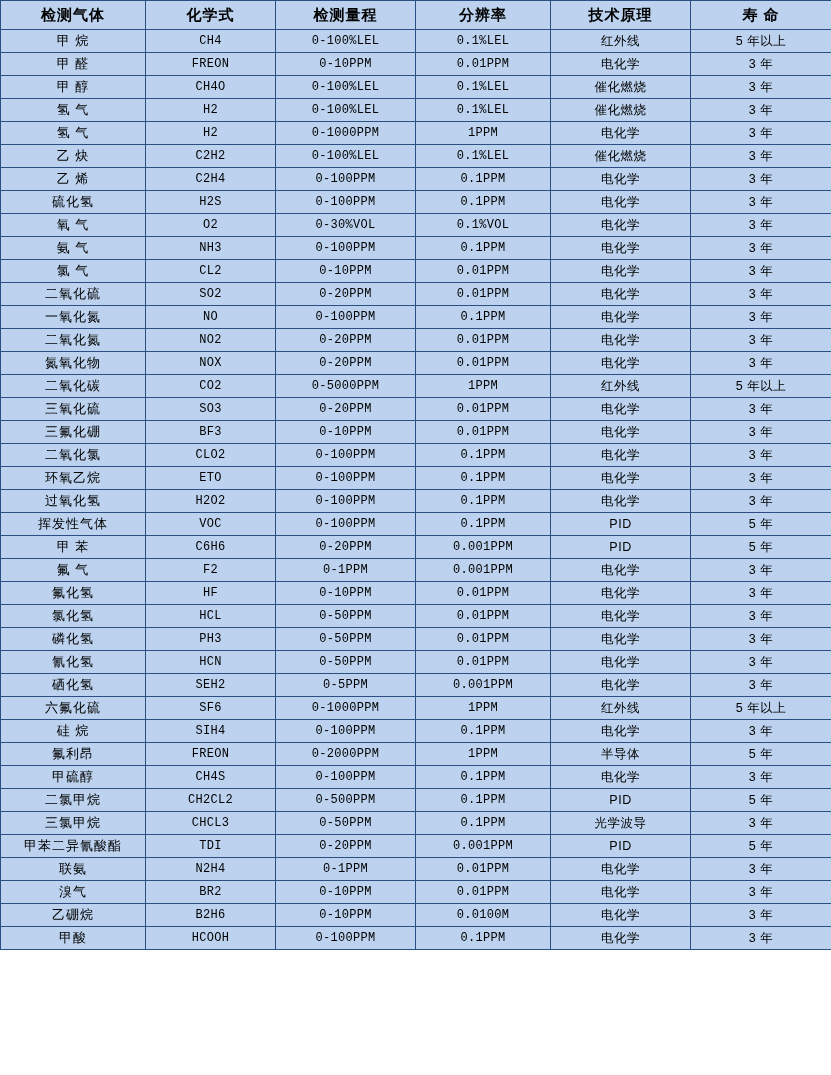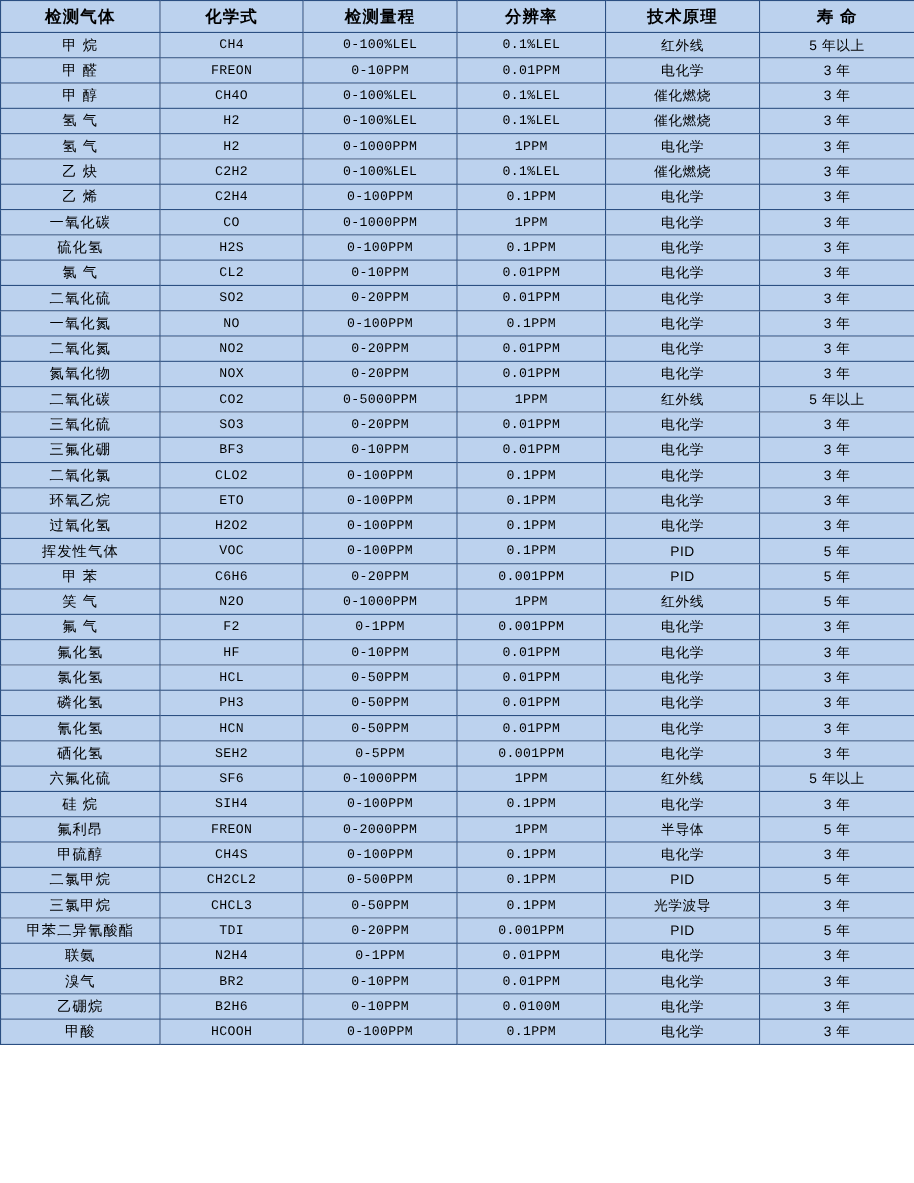--- a/index.html
+++ b/index.html
@@ -143,30 +143,38 @@
         </tr>
         <tr>
           <td class="name">乙 烯</td>
           <td class="formula">C2H4</td>
           <td class="range">0-100PPM</td>
           <td class="res">0.1PPM</td>
           <td class="tech">电化学</td>
           <td class="life">3 年</td>
         </tr>
         <tr>
-          <td class="name">一氧化碳</td>
-          <td class="formula">CO</td>
-          <td class="range">0-1000PPM</td>
-          <td class="res">1PPM</td>
-          <td class="tech">电化学</td>
-          <td class="life">3 年</td>
-        </tr>
-        <tr>
           <td class="name">硫化氢</td>
           <td class="formula">H2S</td>
+          <td class="range">0-100PPM</td>
+          <td class="res">0.1PPM</td>
+          <td class="tech">电化学</td>
+          <td class="life">3 年</td>
+        </tr>
+        <tr>
+          <td class="name">氧 气</td>
+          <td class="formula">O2</td>
+          <td class="range">0-30%VOL</td>
+          <td class="res">0.1%VOL</td>
+          <td class="tech">电化学</td>
+          <td class="life">3 年</td>
+        </tr>
+        <tr>
+          <td class="name">氨 气</td>
+          <td class="formula">NH3</td>
           <td class="range">0-100PPM</td>
           <td class="res">0.1PPM</td>
           <td class="tech">电化学</td>
           <td class="life">3 年</td>
         </tr>
         <tr>
           <td class="name">氯 气</td>
           <td class="formula">CL2</td>
           <td class="range">0-10PPM</td>
           <td class="res">0.01PPM</td>
@@ -263,28 +271,20 @@
         </tr>
         <tr>
           <td class="name">甲 苯</td>
           <td class="formula">C6H6</td>
           <td class="range">0-20PPM</td>
           <td class="res">0.001PPM</td>
           <td class="tech">PID</td>
           <td class="life">5 年</td>
         </tr>
         <tr>
-          <td class="name">笑 气</td>
-          <td class="formula">N2O</td>
-          <td class="range">0-1000PPM</td>
-          <td class="res">1PPM</td>
-          <td class="tech">红外线</td>
-          <td class="life">5 年</td>
-        </tr>
-        <tr>
           <td class="name">氟 气</td>
           <td class="formula">F2</td>
           <td class="range">0-1PPM</td>
           <td class="res">0.001PPM</td>
           <td class="tech">电化学</td>
           <td class="life">3 年</td>
         </tr>
         <tr>
           <td class="name">氟化氢</td>
           <td class="formula">HF</td>

